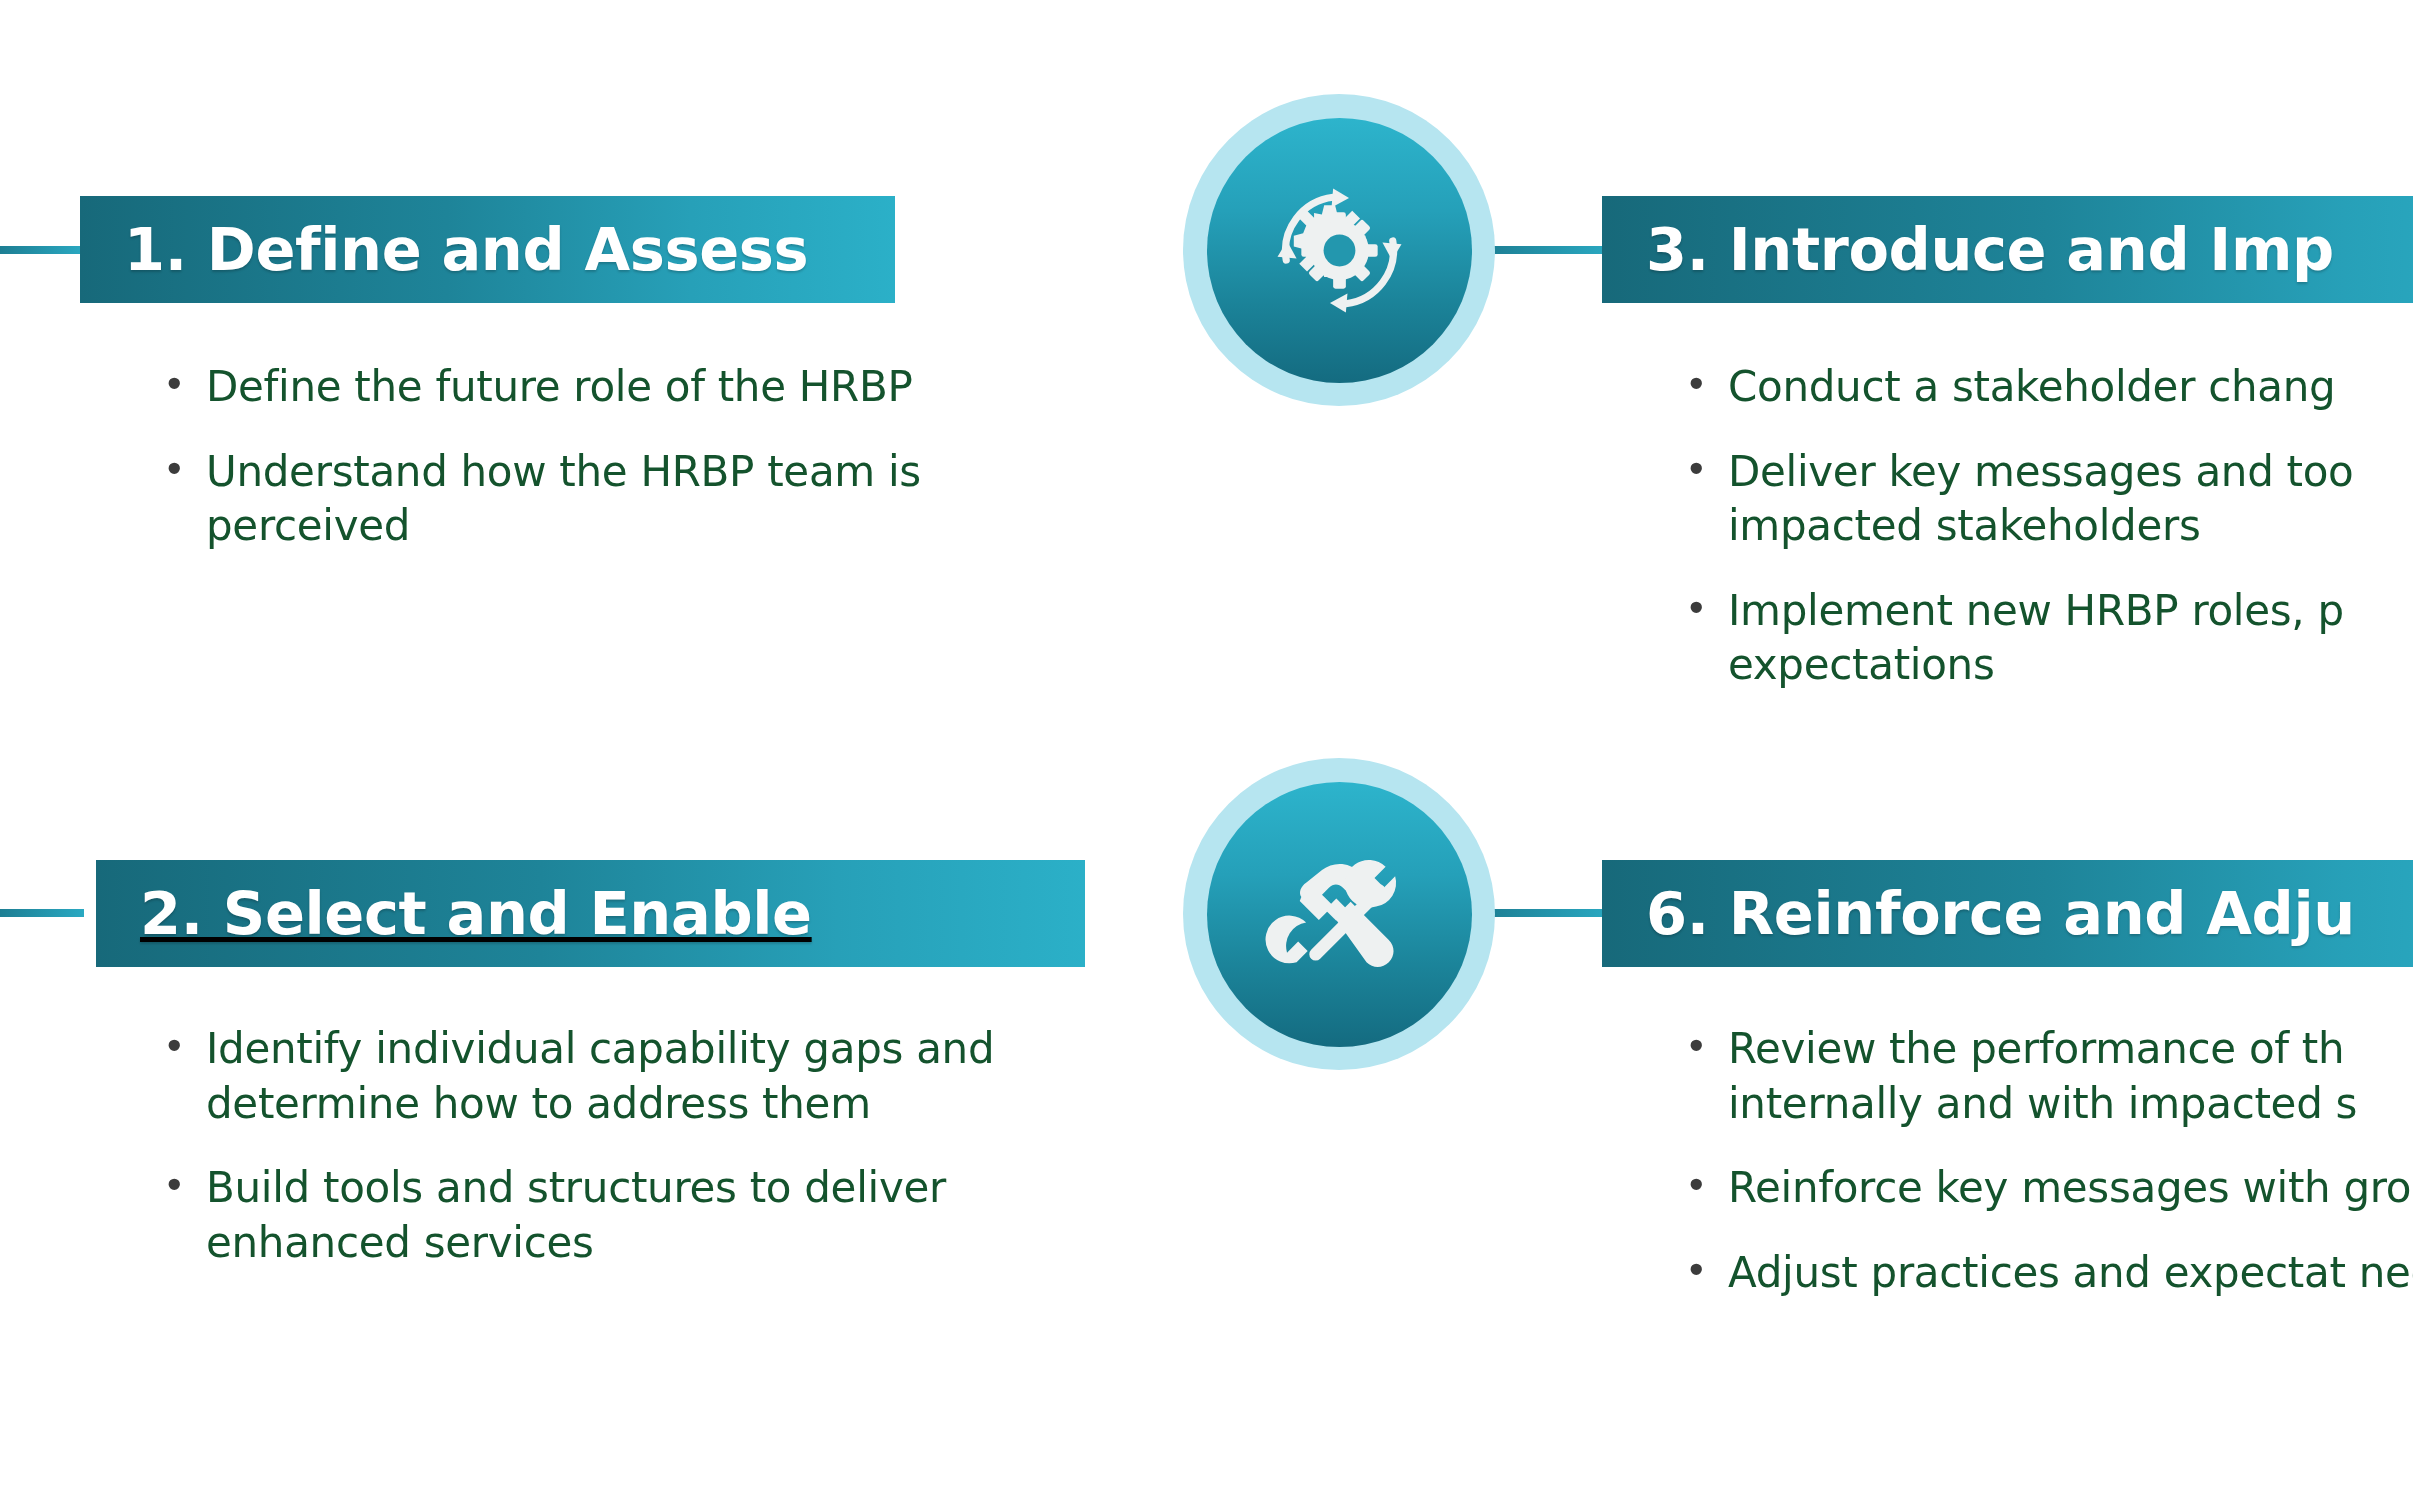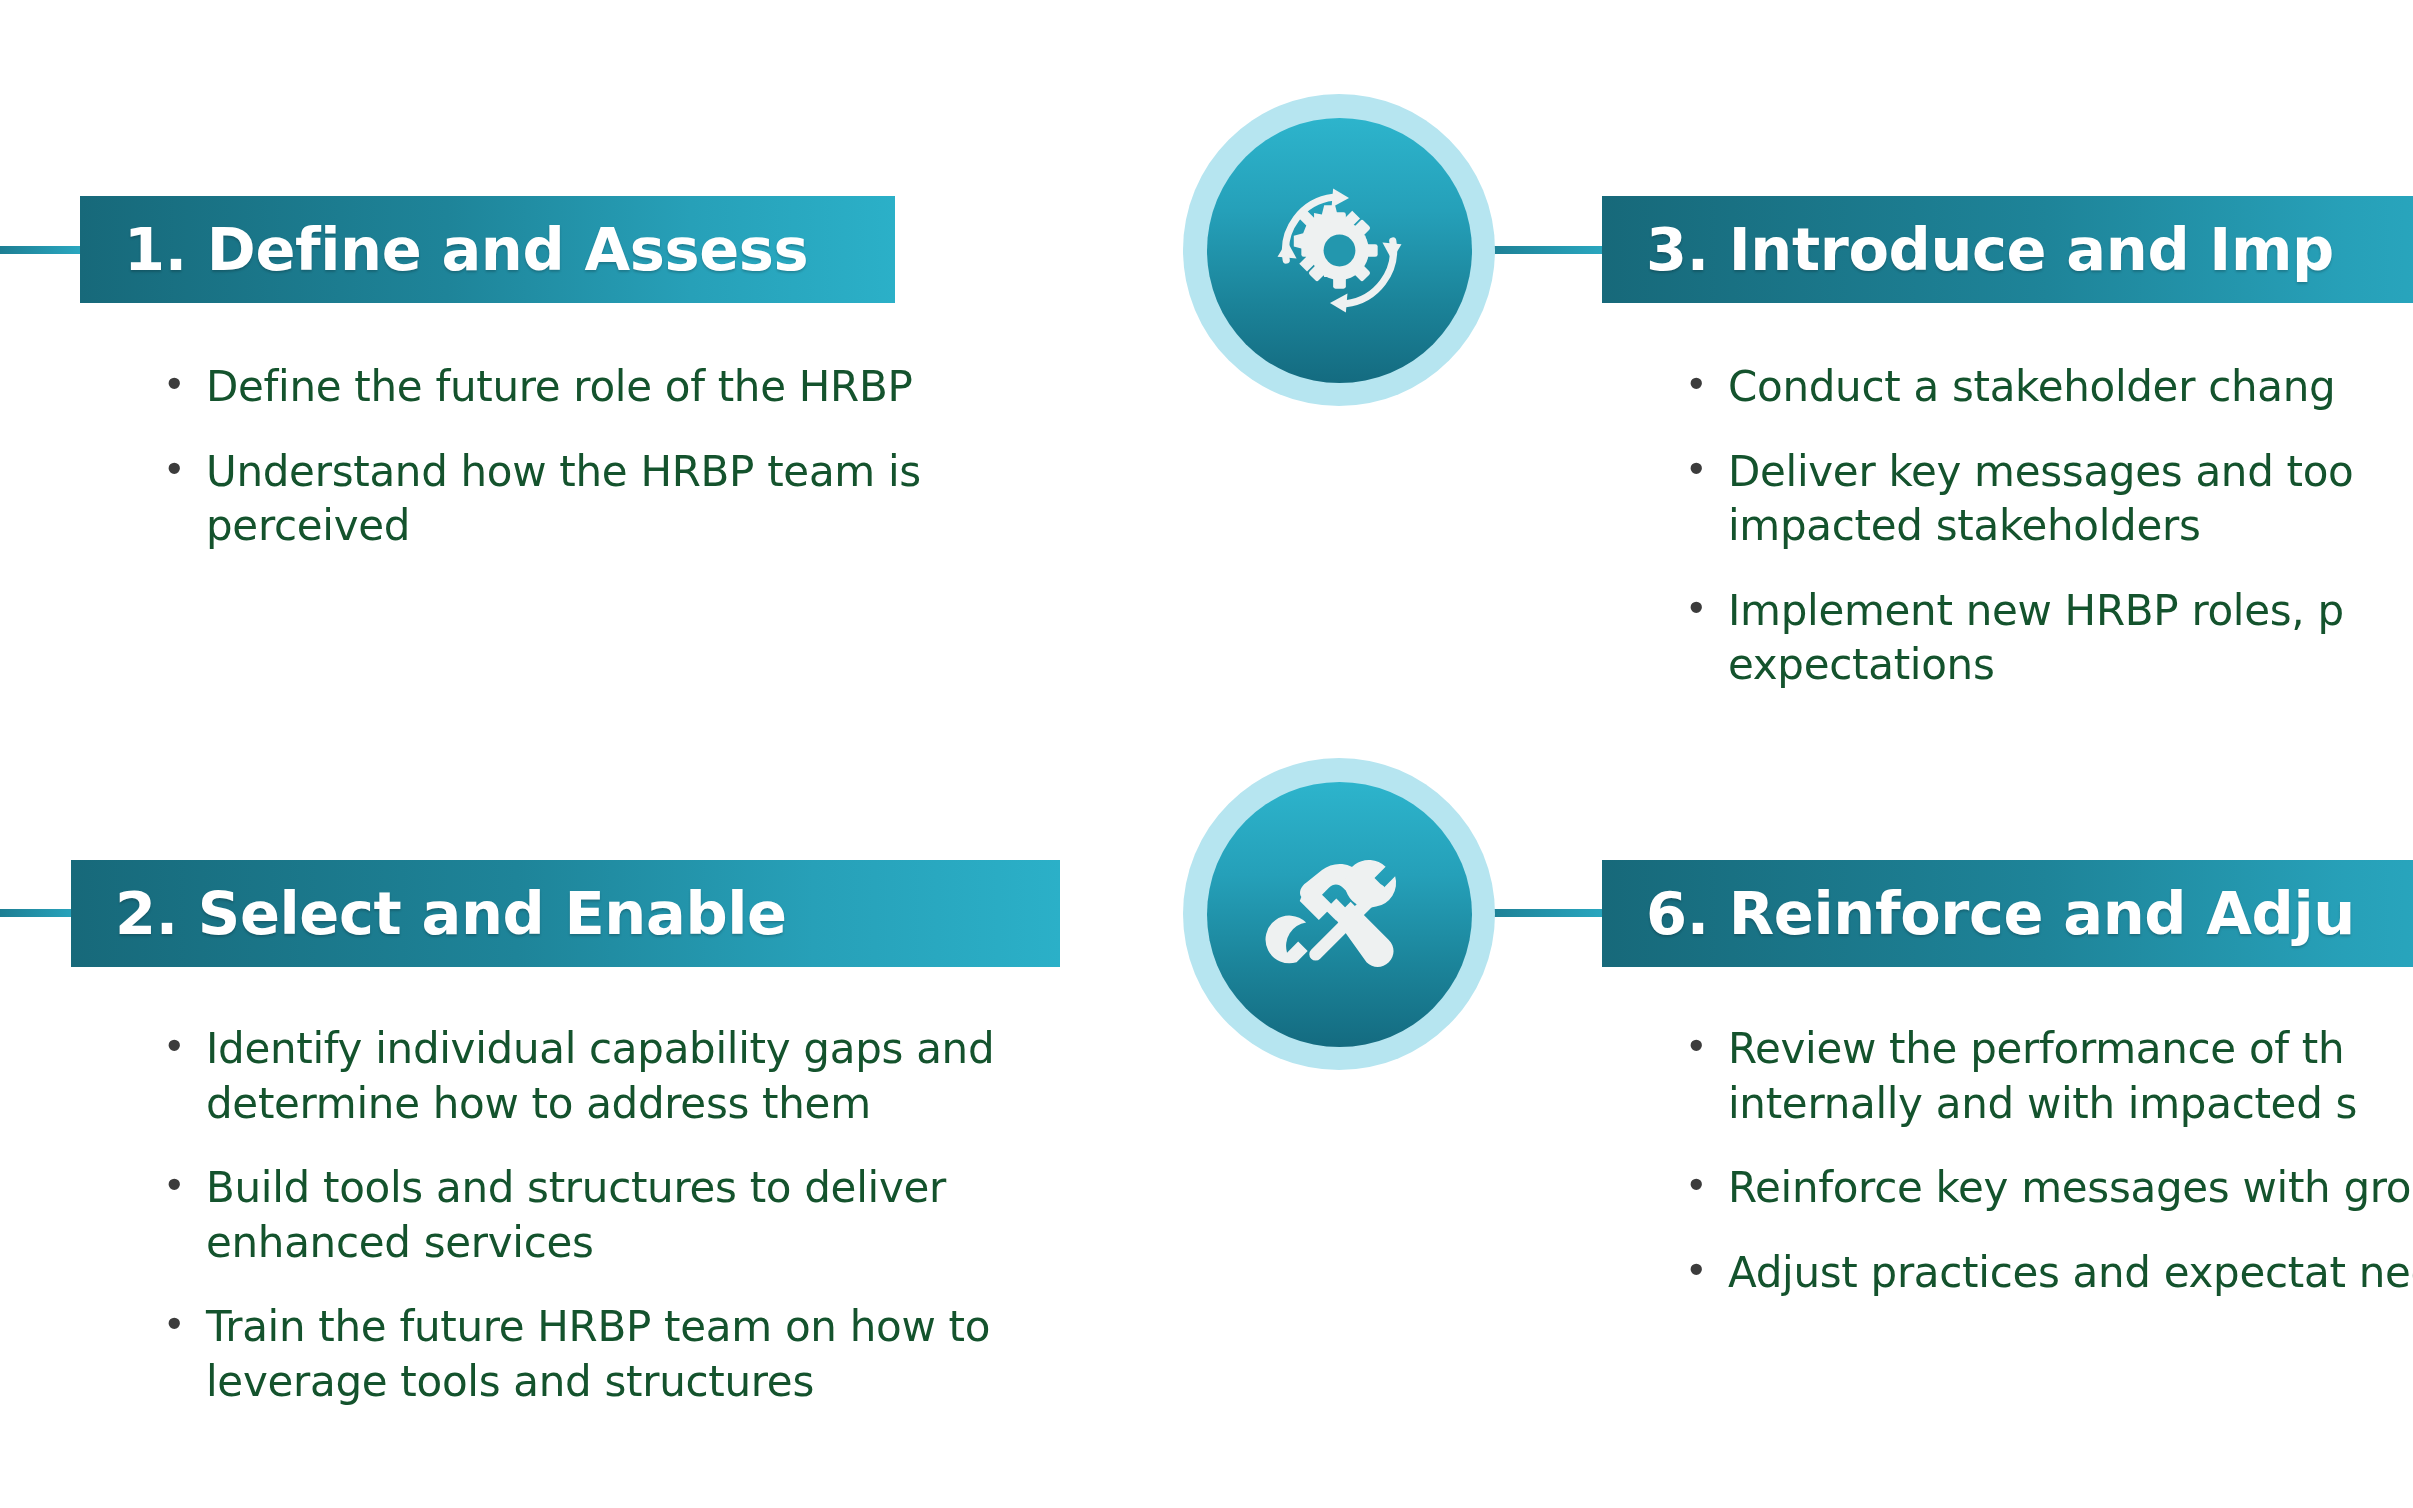--- a/index.html
+++ b/index.html
@@ -102,27 +102,26 @@
 <div class="connector mid-stub" style="top:909px; left:1485px;"></div>
 
 <div class="phase-bar" style="left:80px; top:196px; width:815px;">
   <span class="phase-bar-title">1. Define and Assess</span>
 </div>
 <ul class="bullet-list" style="left:156px; top:360px; width:888px;">
   <li class="bullet-item">Define the future role of the HRBP</li>
   <li class="bullet-item">Understand how the HRBP team is perceived</li>
 </ul>
 
-<div class="phase-bar" style="left:71px; top:860px; width:989px;">
+<div class="phase-bar" style="left:96px; top:860px; width:989px;text-decoration:underline;">
   <span class="phase-bar-title">2. Select and Enable</span>
 </div>
 <ul class="bullet-list" style="left:156px; top:1022px; width:888px;">
   <li class="bullet-item">Identify individual capability gaps and determine how to address them</li>
   <li class="bullet-item">Build tools and structures to deliver enhanced services</li>
-  <li class="bullet-item">Train the future HRBP team on how to leverage tools and structures</li>
 </ul>
 
 <div class="phase-bar" style="left:1602px; top:196px; width:989px;">
   <span class="phase-bar-title">3. Introduce and Imp</span>
 </div>
 <ul class="bullet-list" style="left:1678px; top:360px; width:872px;">
   <li class="bullet-item">Conduct a stakeholder chang</li>
   <li class="bullet-item">Deliver key messages and too impacted stakeholders</li>
   <li class="bullet-item">Implement new HRBP roles, p expectations</li>
 </ul>

